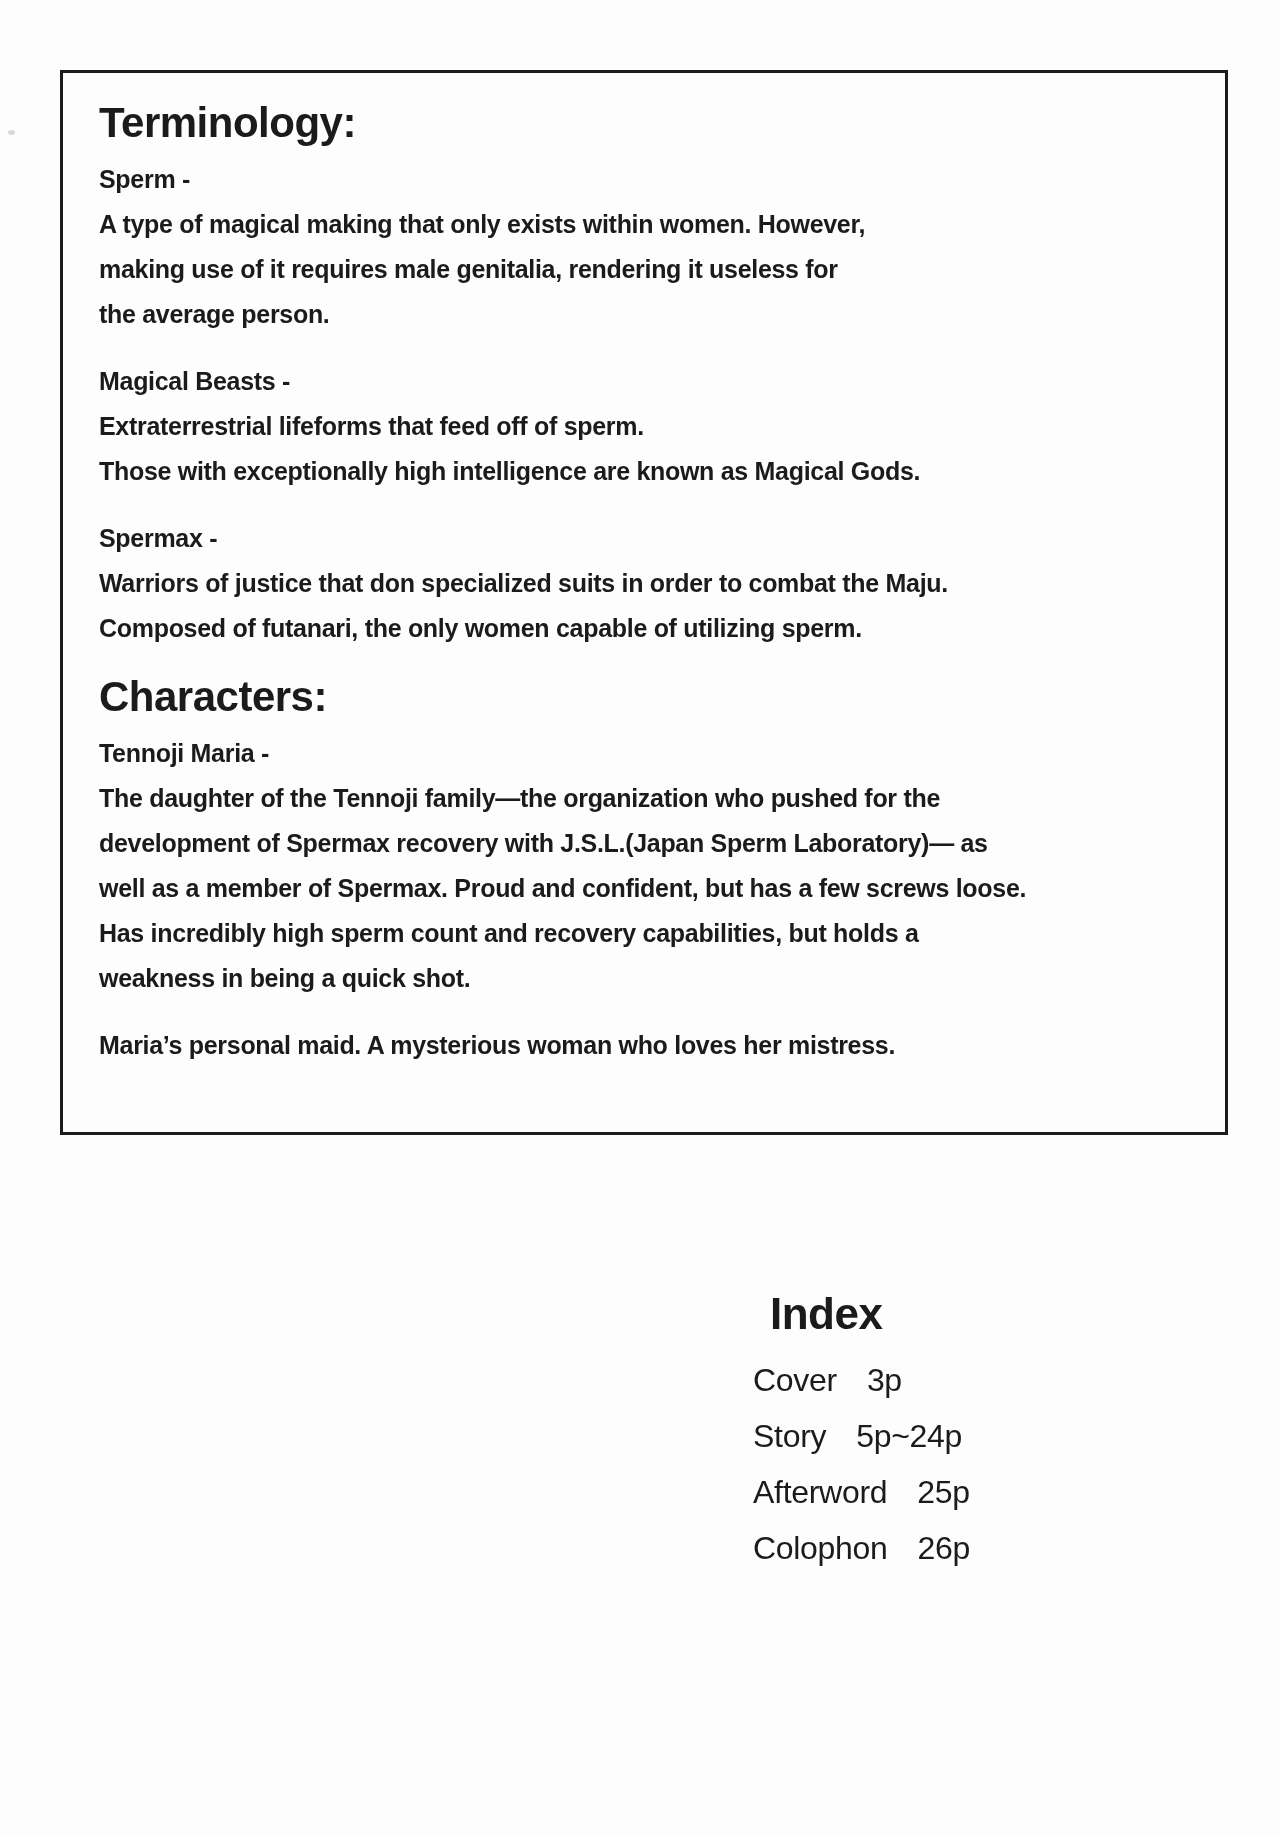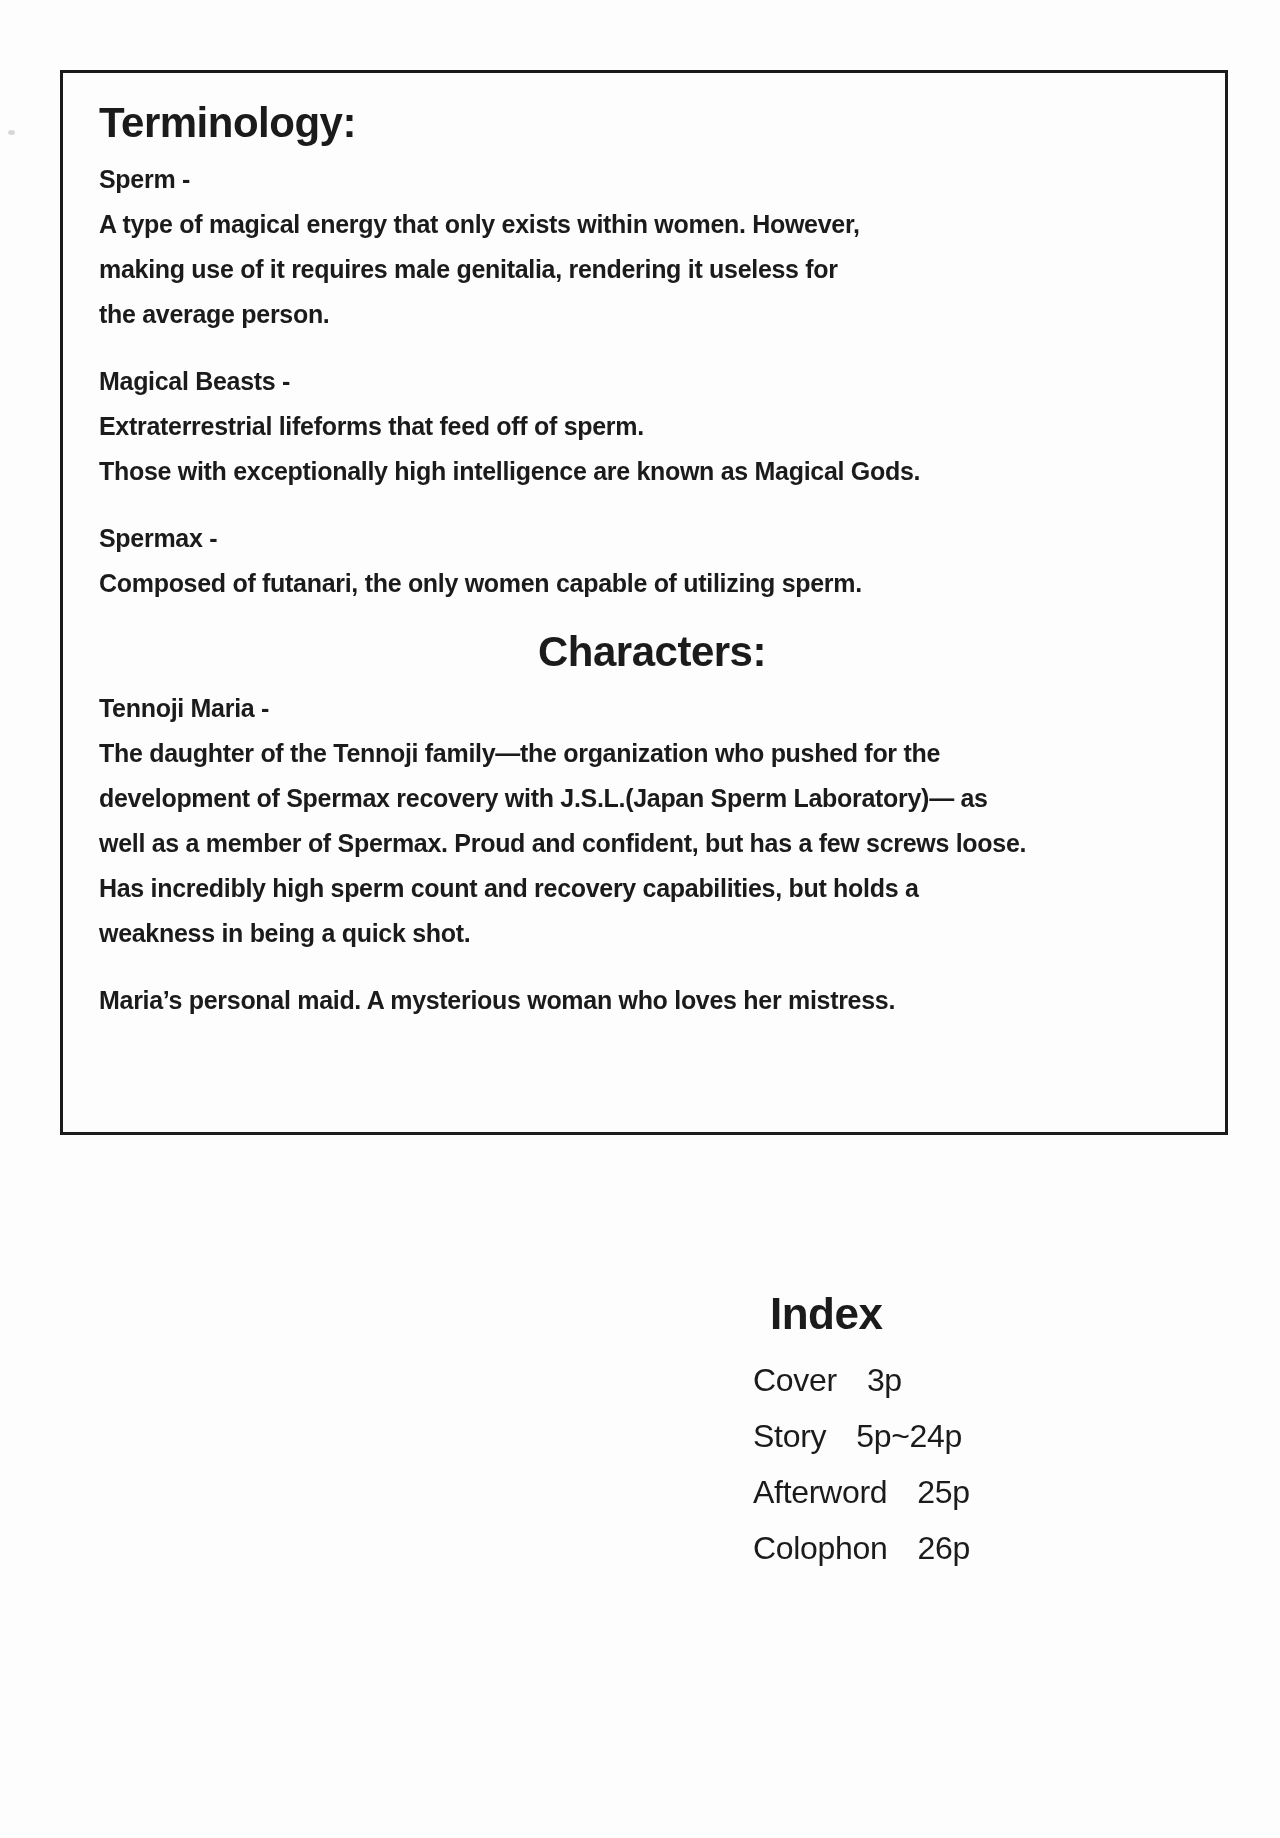--- a/index.html
+++ b/index.html
@@ -36,21 +36,20 @@
     font-weight: bold;
     line-height: 48px;
     letter-spacing: -0.5px;
     margin: 0 0 10px 0;
   }
   .section-heading.first {
     margin-top: 4px;
   }
   .section-heading.second {
     margin-top: 0px;
-    text-align: center;
   }
   .entry {
     margin: 0 0 22px 0;
   }
   .entry-line {
     font-size: 25px;
     font-weight: bold;
     line-height: 45px;
     letter-spacing: -0.3px;
     white-space: nowrap;
@@ -94,33 +93,34 @@
 <div class="scan-page">
 
   <div class="scan-speck"></div>
 
   <div class="info-box">
 
     <div class="section-heading first">Terminology:</div>
 
     <div class="entry">
       <div class="entry-line">Sperm -</div>
-      <div class="entry-line">A type of magical energy that only exists within women. However,</div>
+      <div class="entry-line">A type of magical making that only exists within women. However,</div>
       <div class="entry-line">making use of it requires male genitalia, rendering it useless for</div>
       <div class="entry-line">the average person.</div>
     </div>
 
     <div class="entry">
       <div class="entry-line">Magical Beasts -</div>
       <div class="entry-line">Extraterrestrial lifeforms that feed off of sperm.</div>
       <div class="entry-line">Those with exceptionally high intelligence are known as Magical Gods.</div>
     </div>
 
     <div class="entry">
       <div class="entry-line">Spermax -</div>
+      <div class="entry-line">Warriors of justice that don specialized suits in order to combat the Maju.</div>
       <div class="entry-line">Composed of futanari, the only women capable of utilizing sperm.</div>
     </div>
 
     <div class="section-heading second">Characters:</div>
 
     <div class="entry">
       <div class="entry-line">Tennoji Maria -</div>
       <div class="entry-line">The daughter of the Tennoji family—the organization who pushed for the</div>
       <div class="entry-line">development of Spermax recovery with J.S.L.(Japan Sperm Laboratory)— as</div>
       <div class="entry-line">well as a member of Spermax. Proud and confident, but has a few screws loose.</div>

